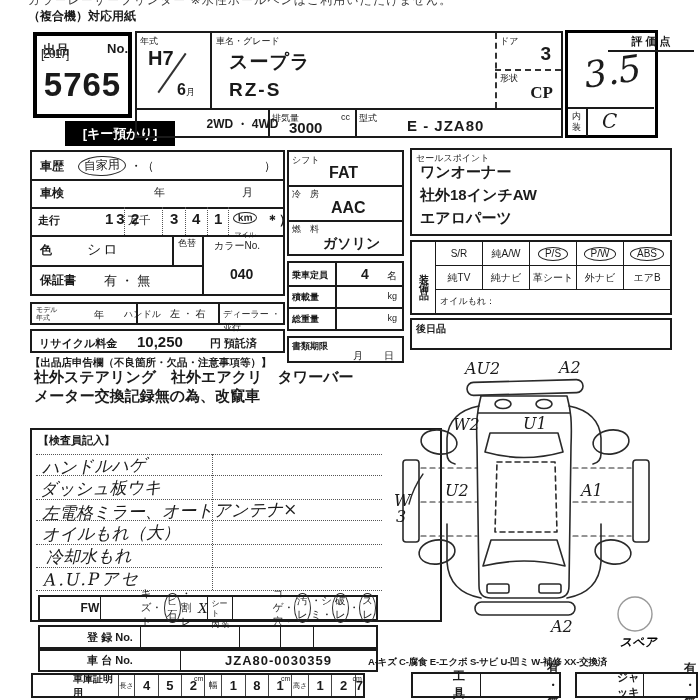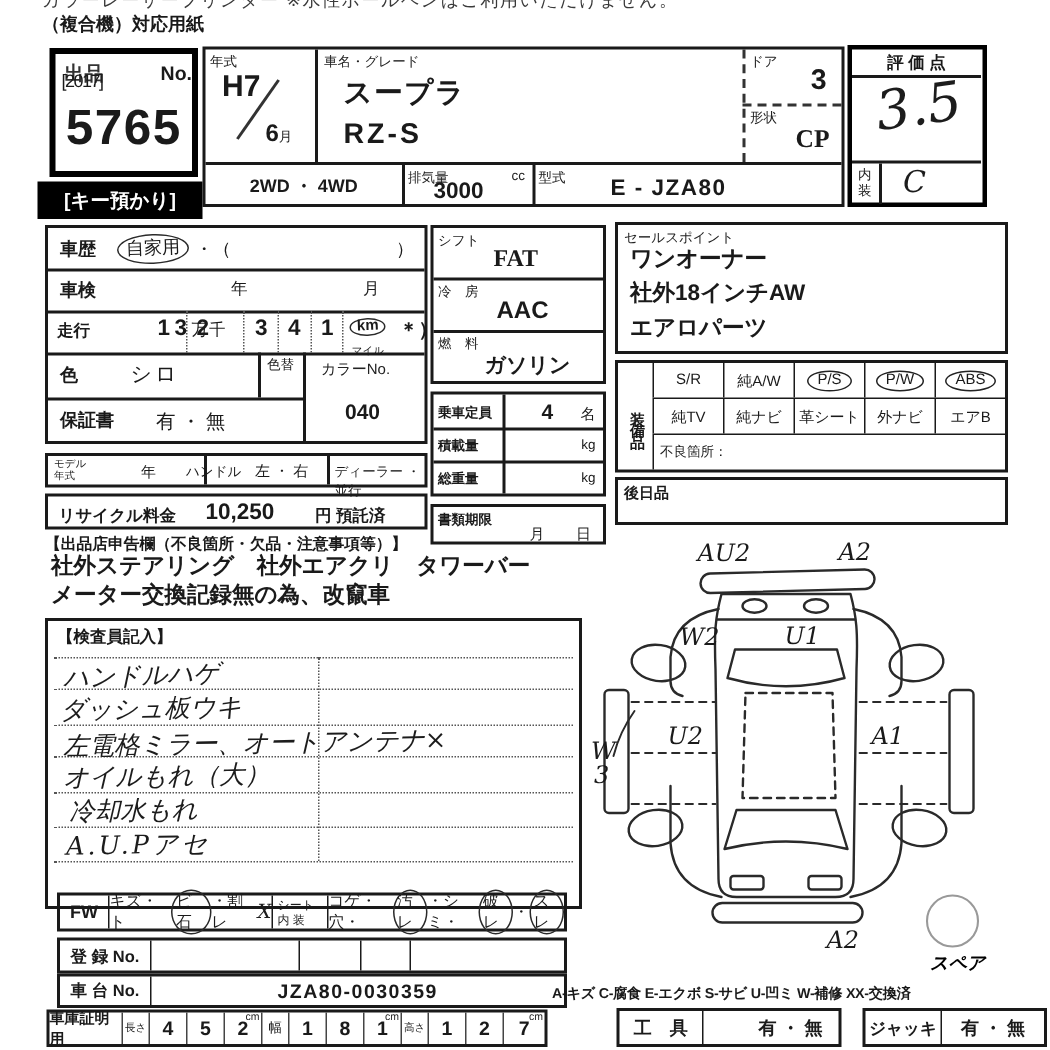--- a/index.html
+++ b/index.html
@@ -2,21 +2,21 @@
 <html><head>
 <meta charset="utf-8">
 <style>
   html,body{margin:0;padding:0;background:#e8e8e8;}
   .sheet{position:relative;width:700px;height:700px;background:#ffffff;overflow:hidden;
          font-family:"Liberation Sans","DejaVu Sans",sans-serif;color:#1a1a1a;}
   .abs{position:absolute;box-sizing:border-box;}
   .b2{border:2px solid #1a1a1a;}
   .lbl{font-size:9px;color:#222;}
   .bold{font-weight:bold;}
-  .ctr{display:flex;align-items:center;justify-content:center;}
+  .ctr{display:flex;align-items:center;justify-content:center;margin-left:40px;}
   .hw{font-family:"DejaVu Serif",serif;font-style:italic;color:#1c1c1c;}
   .circ{display:inline-block;border:1.5px solid #2a2a2a;border-radius:50%;padding:0 5px 1px;transform:rotate(-2deg);}
   .circ2{display:inline-block;border:1.4px solid #2a2a2a;border-radius:50%;padding:0 2px;}
   .dotline{position:absolute;border-top:1.2px dotted #555;height:0;}
   .dotv{position:absolute;border-left:1.2px dotted #555;width:0;}
   .hline{position:absolute;background:#1a1a1a;height:2px;}
   .vline{position:absolute;background:#1a1a1a;width:2px;}
   .vdash{position:absolute;border-left:2px dashed #333;width:0;}
   .hdash{position:absolute;border-top:2px dashed #333;height:0;}
   .eqcell{flex:1;border-left:1.5px solid #1a1a1a;display:flex;align-items:center;justify-content:center;font-size:10px;}
@@ -150,21 +150,21 @@
   </div>
 
   <div class="abs bold" style="left:30px;top:356px;font-size:10.5px;">【出品店申告欄（不良箇所・欠品・注意事項等）】</div>
   <div class="abs bold" style="left:34px;top:387px;font-size:15px;">メーター交換記録無の為、改竄車</div>
   <div class="abs bold" style="left:34px;top:368px;font-size:15px;">社外ステアリング　社外エアクリ　タワーバー</div>
 
   <div class="abs b2" style="left:287px;top:150px;width:117px;height:106px;">
     <div class="hline" style="left:0;top:33px;width:113px;"></div>
     <div class="hline" style="left:0;top:68px;width:113px;"></div>
     <div class="abs lbl" style="left:3px;top:2px;">シフト</div>
-    <div class="abs bold" style="left:40px;top:12px;font-size:16px;font-family:Liberation Serif, serif;">FAT</div>
+    <div class="abs bold" style="left:40px;top:12px;font-size:16px;">FAT</div>
     <div class="abs lbl" style="left:3px;top:36px;">冷　房</div>
     <div class="abs bold" style="left:42px;top:47px;font-size:16px;">AAC</div>
     <div class="abs lbl" style="left:3px;top:71px;">燃　料</div>
     <div class="abs bold" style="left:34px;top:83px;font-size:14px;">ガソリン</div>
   </div>
   <div class="abs b2" style="left:287px;top:261px;width:117px;height:70px;">
     <div class="hline" style="left:0;top:22px;width:113px;"></div>
     <div class="hline" style="left:0;top:44px;width:113px;"></div>
     <div class="vline" style="left:46px;top:0;height:66px;"></div>
     <div class="abs bold" style="left:3px;top:6px;font-size:9px;">乗車定員</div>
@@ -220,29 +220,29 @@
         <div class="eqcell">
             <span>革シート</span>
           </div>
         <div class="eqcell">
             <span>外ナビ</span>
           </div>
         <div class="eqcell">
             <span>エアB</span>
           </div>
       </div>
-      <div style="flex:1;border-left:1.5px solid #1a1a1a;display:flex;align-items:center;padding-left:4px;font-size:9px;">不良箇所：</div>
+      <div style="flex:1;border-left:1.5px solid #1a1a1a;display:flex;align-items:center;padding-left:4px;font-size:9px;">オイルもれ：</div>
     </div>
   </div>
 
   <div class="abs b2" style="left:410px;top:318px;width:262px;height:32px;">
     <div class="abs bold" style="left:4px;top:2px;font-size:10px;">後日品</div>
   </div>
 
-  <div class="abs b2" style="left:30px;top:412px;width:358px;height:194px;">
+  <div class="abs b2" style="left:30px;top:428px;width:412px;height:194px;">
     <div class="abs bold" style="left:6px;top:3px;font-size:11px;">【検査員記入】</div>
     <div class="dotline" style="left:4px;top:24px;width:346px;"></div>
     <div class="dotline" style="left:4px;top:45px;width:346px;"></div>
     <div class="dotline" style="left:4px;top:69px;width:346px;"></div>
     <div class="dotline" style="left:4px;top:90px;width:346px;"></div>
     <div class="dotline" style="left:4px;top:114px;width:346px;"></div>
     <div class="dotline" style="left:4px;top:137px;width:346px;"></div>
     <div class="dotline" style="left:4px;top:160px;width:346px;"></div>
     <div class="dotv" style="left:180px;top:24px;height:136px;"></div>
     <div class="abs hw" style="left:10px;top:25px;font-size:17px;transform:rotate(-2deg);">ハンドルハゲ</div>

